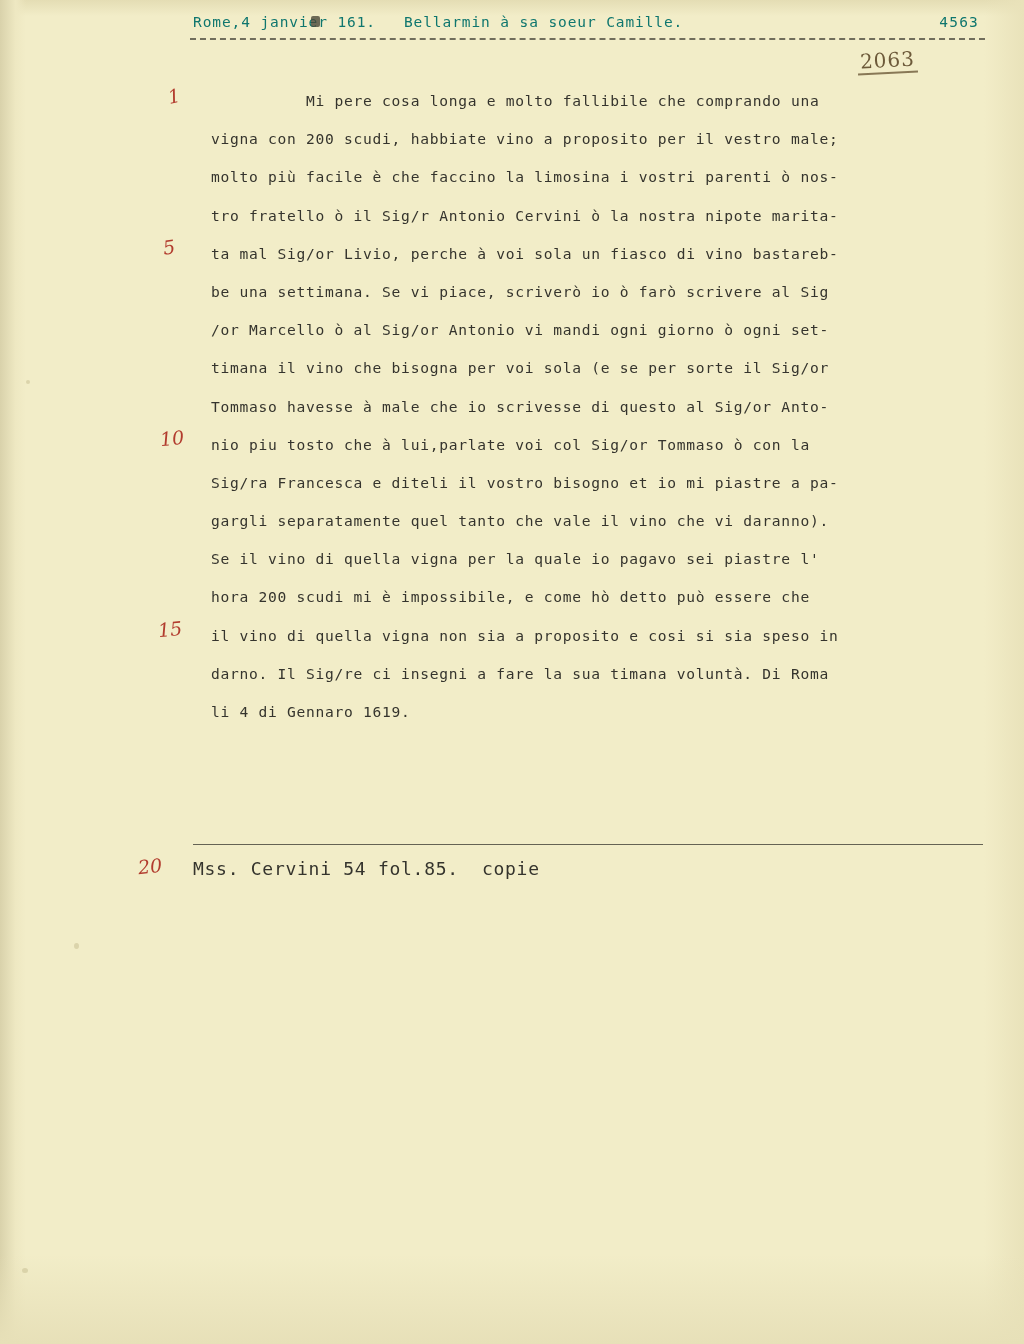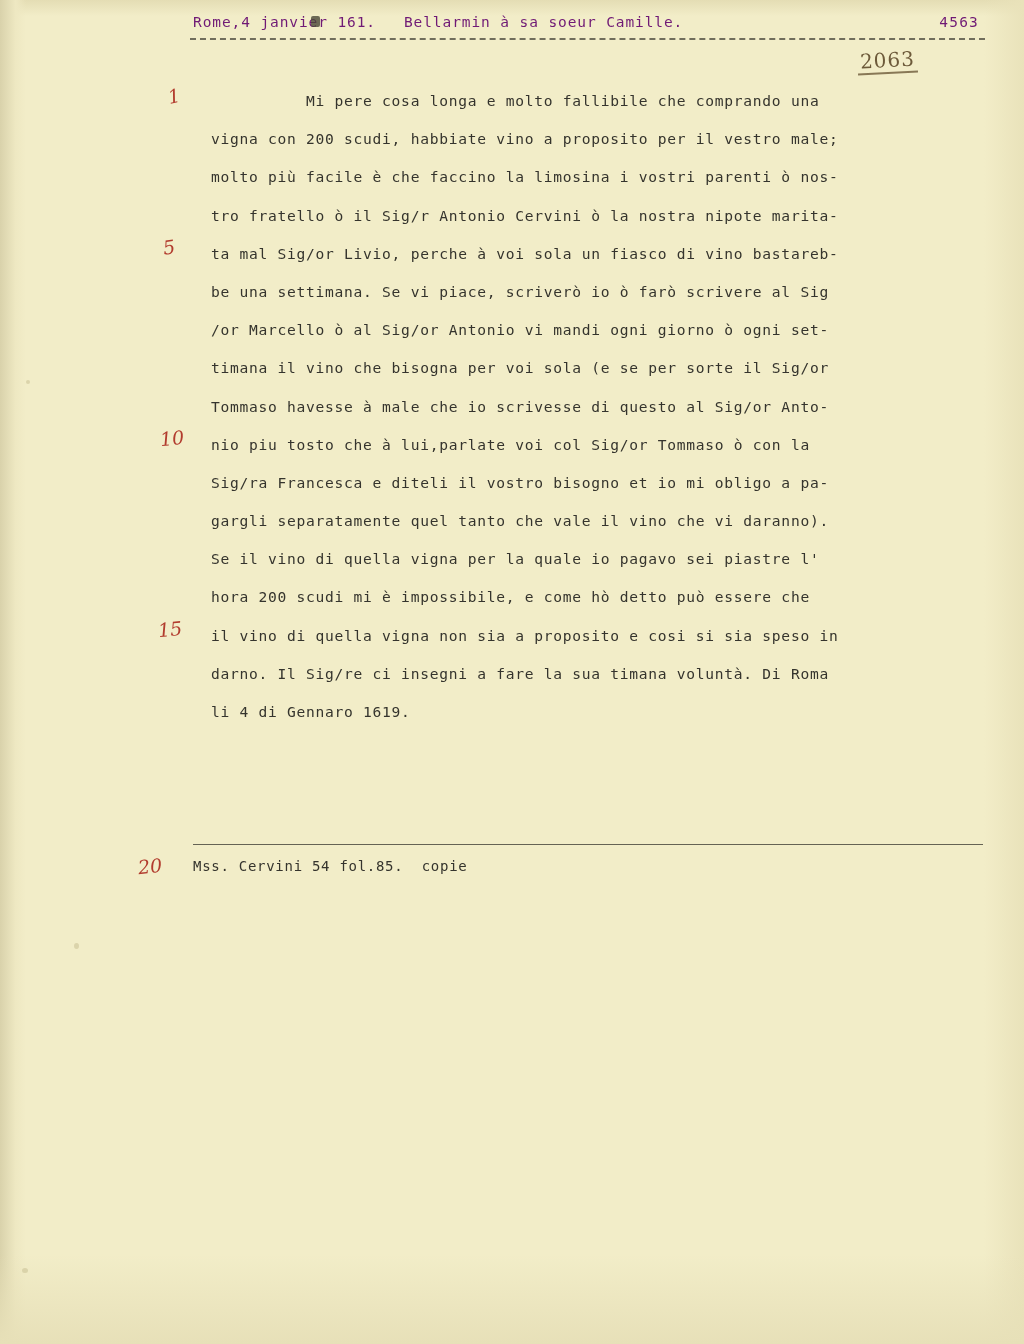--- a/index.html
+++ b/index.html
@@ -59,21 +59,21 @@
   }
 
   
   .header-line {
     position: absolute;
     left: 193px;
     top: 14px;
     width: 790px;
     font-size: 14.5px;
     letter-spacing: 0.9px;
-    color: #701a75;
+    color: #0f766e;
     white-space: nowrap;
   }
   .header-line .hdr-date { }
   .header-line .hdr-title { margin-left: 28px; }
   .header-line .hdr-num {
     position: absolute;
     right: 4px;
     top: 0;
     letter-spacing: 1.2px;
   }
@@ -153,21 +153,21 @@
     left: 193px;
     top: 844px;
     width: 790px;
     border-top: 1.6px solid #4c4a3f;
     opacity: .85;
   }
   .footnote {
     position: absolute;
     left: 193px;
     top: 858px;
-    font-size: 14px;
+    font-size: 18px;
     letter-spacing: 0.72px;
     color: #35342d;
     white-space: pre;
   }
 </style>
 </head>
 <body>
 
 <div class="page">
 
@@ -201,21 +201,21 @@
     <div class="tline">          Mi pere cosa longa e molto fallibile che comprando una</div>
     <div class="tline">vigna con 200 scudi, habbiate vino a proposito per il vestro male;</div>
     <div class="tline">molto più facile è che faccino la limosina i vostri parenti ò nos-</div>
     <div class="tline">tro fratello ò il Sig/r Antonio Cervini ò la nostra nipote marita-</div>
     <div class="tline">ta mal Sig/or Livio, perche à voi sola un fiasco di vino bastareb-</div>
     <div class="tline">be una settimana. Se vi piace, scriverò io ò farò scrivere al Sig</div>
     <div class="tline">/or Marcello ò al Sig/or Antonio vi mandi ogni giorno ò ogni set-</div>
     <div class="tline">timana il vino che bisogna per voi sola (e se per sorte il Sig/or</div>
     <div class="tline">Tommaso havesse à male che io scrivesse di questo al Sig/or Anto-</div>
     <div class="tline">nio piu tosto che à lui,parlate voi col Sig/or Tommaso ò con la</div>
-    <div class="tline">Sig/ra Francesca e diteli il vostro bisogno et io mi obligo a pa-</div>
+    <div class="tline">Sig/ra Francesca e diteli il vostro bisogno et io mi piastre a pa-</div>
     <div class="tline">gargli separatamente quel tanto che vale il vino che vi daranno).</div>
     <div class="tline">Se il vino di quella vigna per la quale io pagavo sei piastre l'</div>
     <div class="tline">hora 200 scudi mi è impossibile, e come hò detto può essere che</div>
     <div class="tline">il vino di quella vigna non sia a proposito e cosi si sia speso in</div>
     <div class="tline">darno. Il Sig/re ci insegni a fare la sua timana voluntà. Di Roma</div>
     <div class="tline">li 4 di Gennaro 1619.</div>
   </div>
 
   <div class="bottom-rule"></div>
   <div class="footnote">Mss. Cervini 54 fol.85.  copie</div>

